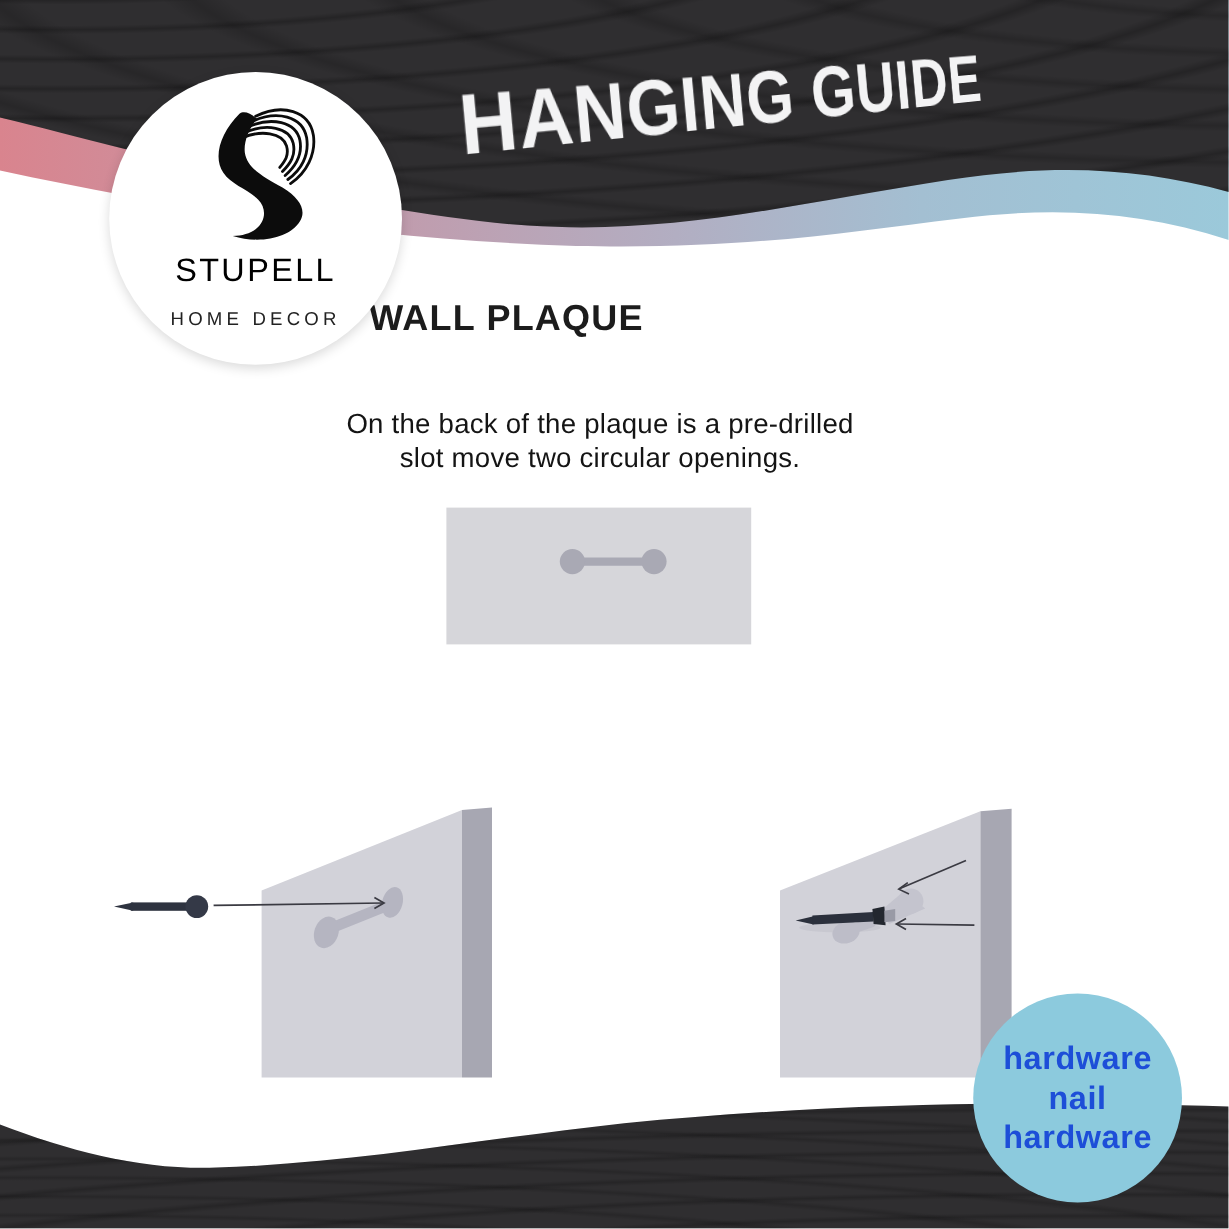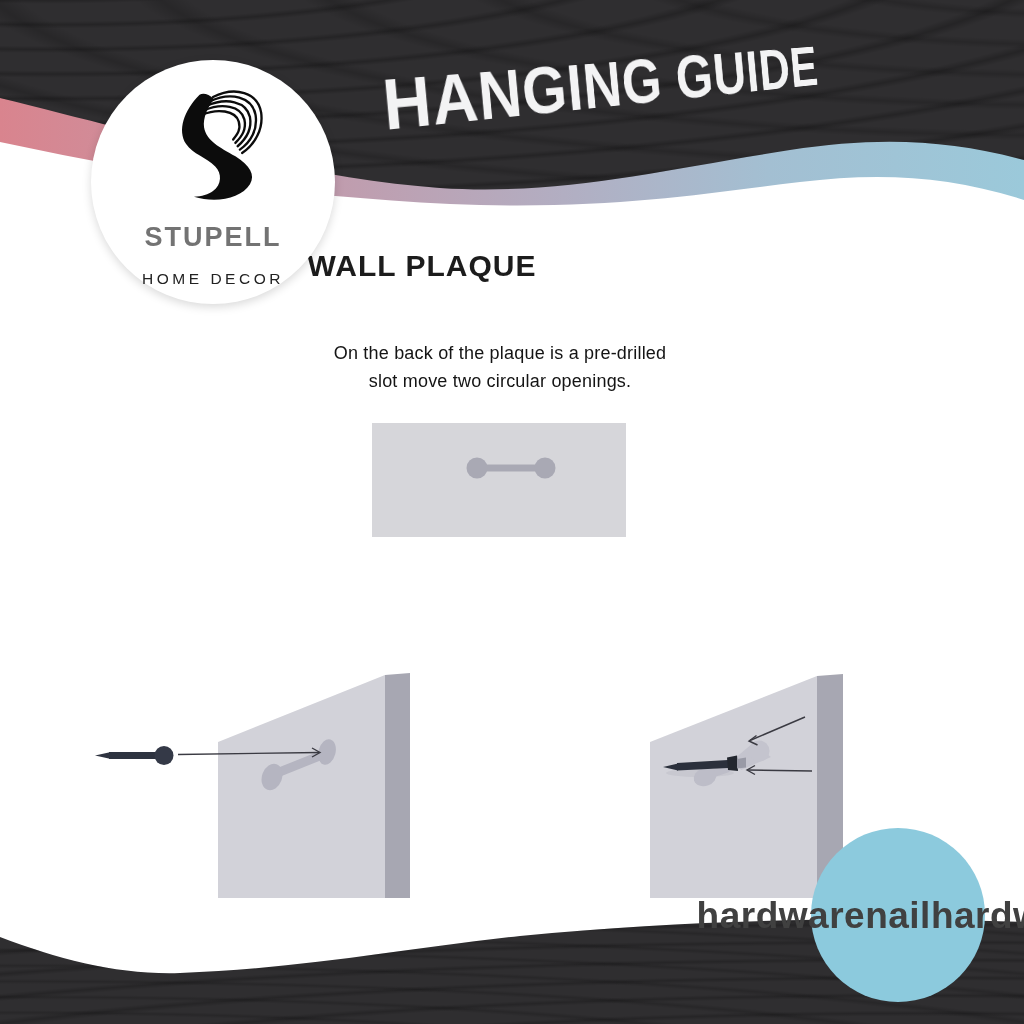--- a/index.html
+++ b/index.html
@@ -17,53 +17,53 @@
     transform:rotate(-5.2deg) perspective(600px) rotateY(18deg);
     transform-origin:left center;
   }
 
   
   #logo-circle{
     position:absolute;left:91px;top:60px;width:244px;height:244px;border-radius:50%;
     background:#ffffff;box-shadow:0 3px 10px rgba(0,0,0,.15);z-index:5;text-align:center;
   }
   #logo-circle svg{margin:20px auto 0 auto;}
-  .logo-name{font-size:27px;font-weight:700;letter-spacing:2px;color:#737373;margin-top:14px;}
+  .logo-name{font-size:27px;font-weight:400;letter-spacing:2px;color:#000000;margin-top:2px;}
   .logo-tagline{font-size:15.5px;font-weight:400;letter-spacing:3.5px;color:#222;margin-top:17px;}
 
   
   #subtitle{
     position:absolute;top:249px;left:0;width:844px;text-align:center;
     font-size:30px;font-weight:700;letter-spacing:1px;color:#1c1c1c;
   }
   #intro-text{
     position:absolute;top:339px;left:180px;width:640px;text-align:center;
-    font-size:18px;line-height:28px;font-weight:400;color:#141414;letter-spacing:.2px;
+    font-size:23px;line-height:28px;font-weight:400;color:#141414;letter-spacing:.2px;
   }
   .step-caption{
     position:absolute;top:598px;width:370px;text-align:center;
     font-size:19px;line-height:23.5px;font-weight:400;color:#141414;
   }
   #step1-caption{left:103px;}
   #step2-caption{left:562px;}
 
   
   #plaque-back{
     position:absolute;left:372px;top:423px;width:254px;height:114px;background:#d6d6da;
   }
 
   
   #step1-illustration{position:absolute;left:85px;top:660px;}
   #step2-illustration{position:absolute;left:620px;top:660px;}
 
   
   #badge{
     position:absolute;left:811px;top:828px;width:174px;height:174px;border-radius:50%;
-    background:#8ccadd;z-index:10;display:flex;align-items:center;justify-content:center;
-    color:#404040;font-size:37px;line-height:33px;font-weight:700;letter-spacing:.5px;text-align:center;
+    background:#8ccadd;z-index:10;display:flex;flex-direction:column;align-items:center;justify-content:center;
+    color:#1d4ed8;font-size:27px;line-height:33px;font-weight:700;letter-spacing:.5px;text-align:center;
   }
 
   
   #footer-svg{position:absolute;left:0;top:914px;}
 </style>
 </head>
 <body>
 
 <div id="canvas">
 

